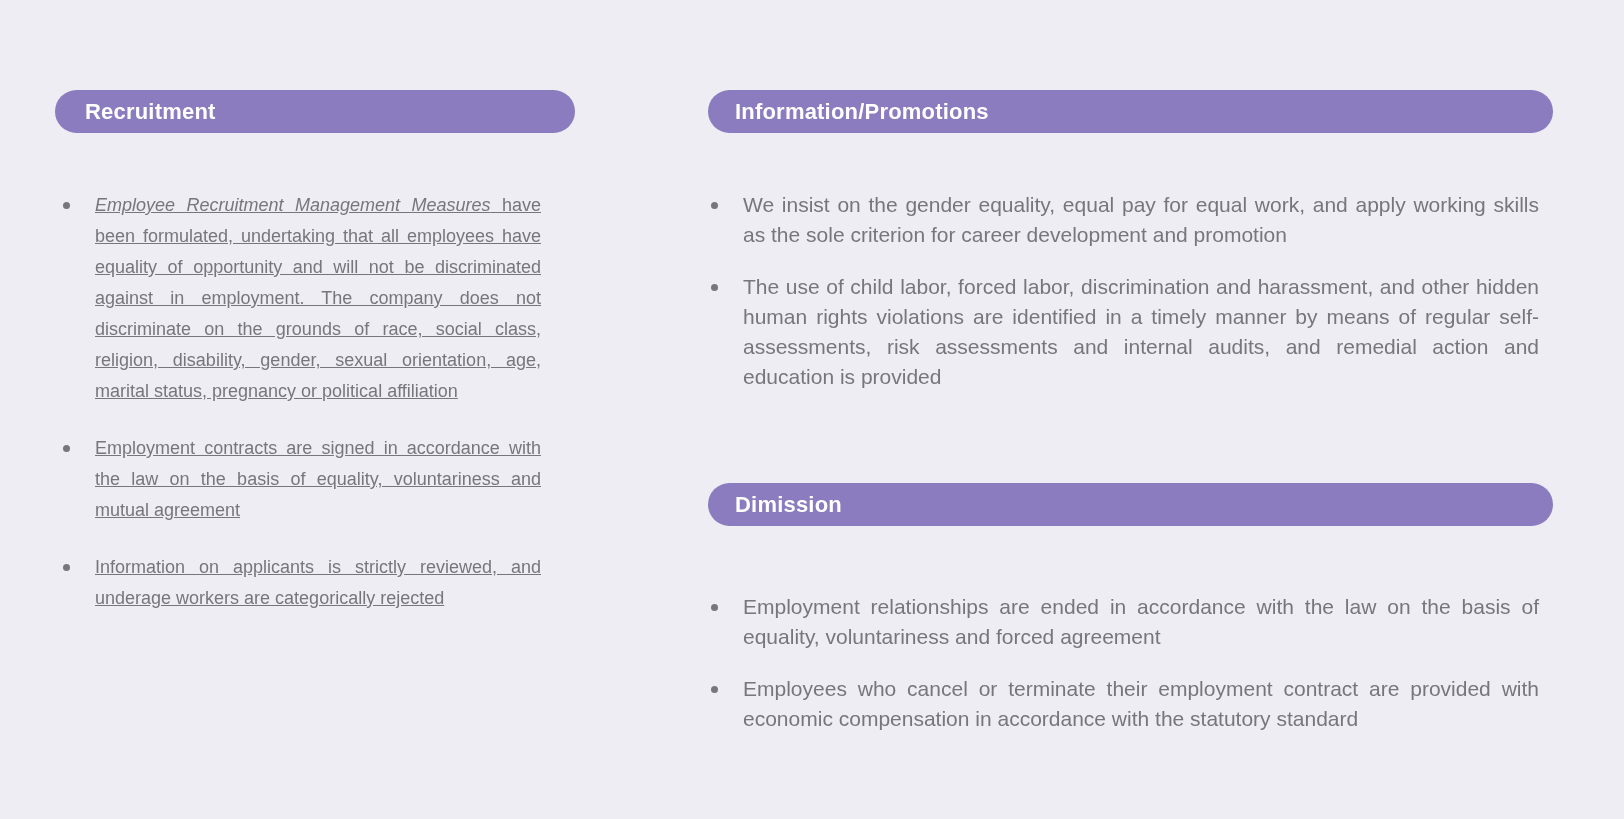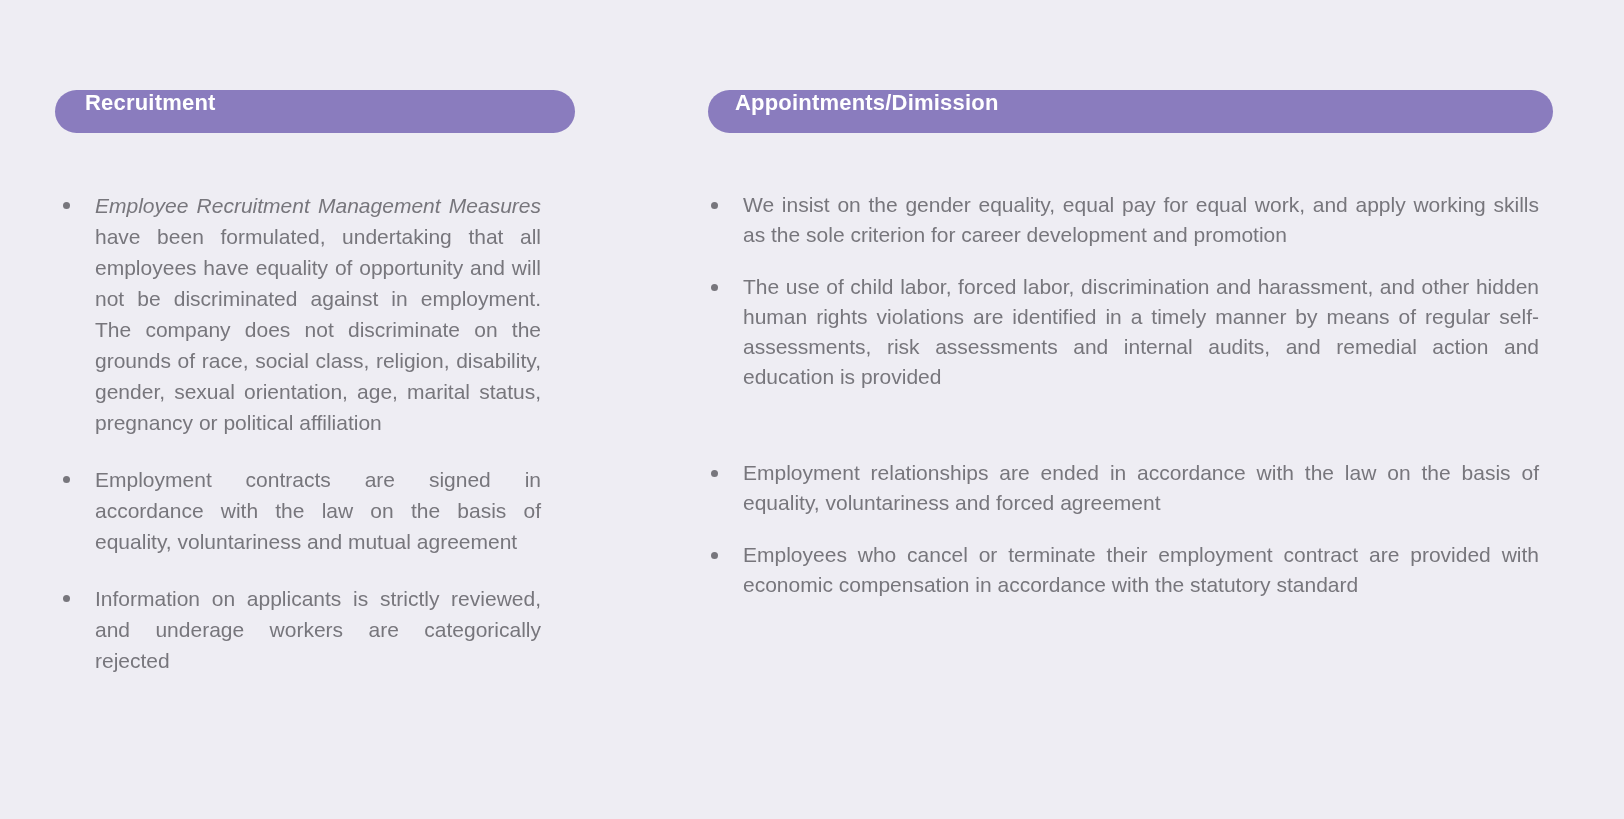--- a/index.html
+++ b/index.html
@@ -22,38 +22,39 @@
   }
   .col { position: absolute; top: 90px; }
   .col.left  { left: 55px;  width: 520px; }
   .col.right { left: 708px; width: 845px; }
 
   .pill {
     height: 43px;
     border-radius: 22px;
     background: var(--accent);
     display: flex;
-    align-items: flex-start;
+    align-items: center;
     color: #ffffff;
     font-weight: 700;
     font-size: 22px;
     letter-spacing: 0.2px;
   }
   .col.left  .pill { padding-left: 30px; }
   .col.right .pill { padding-left: 27px; }
 
   ul.bullets {
     list-style: none;
     color: var(--text);
     text-align: justify;
   }
   .col.left ul.bullets {
     margin-top: 57px;
-    font-size: 21px;
+    font-size: 18px;
     line-height: 31px;
+    text-decoration: underline;
   }
   .col.right ul.bullets {
     margin-top: 57px;
     font-size: 21px;
     line-height: 30px;
   }
   ul.bullets li {
     position: relative;
   }
   .col.left ul.bullets li {
@@ -101,31 +102,34 @@
         <span>Employment contracts are signed in accordance with the law on the basis of equality, voluntariness and mutual agreement</span>
       </li>
       <li>
         <span>Information on applicants is strictly reviewed, and underage workers are categorically rejected</span>
       </li>
     </ul>
   </section>
 
   <section class="col right">
     <div class="pill">
-      <span>Appointments/Dimission</span>
+      <span>Information/Promotions</span>
     </div>
     <ul class="bullets">
       <li>
         <span>We insist on the gender equality, equal pay for equal work, and apply working skills as the sole criterion for career development and promotion</span>
       </li>
       <li>
         <span>The use of child labor, forced labor, discrimination and harassment, and other hidden human rights violations are identified in a timely manner by means of regular self-assessments, risk assessments and internal audits, and remedial action and education is provided</span>
       </li>
     </ul>
 
+    <div class="pill pill-second">
+      <span>Dimission</span>
+    </div>
     <ul class="bullets second">
       <li>
         <span>Employment relationships are ended in accordance with the law on the basis of equality, voluntariness and forced agreement</span>
       </li>
       <li>
         <span>Employees who cancel or terminate their employment contract are provided with economic compensation in accordance with the statutory standard</span>
       </li>
     </ul>
   </section>
 

